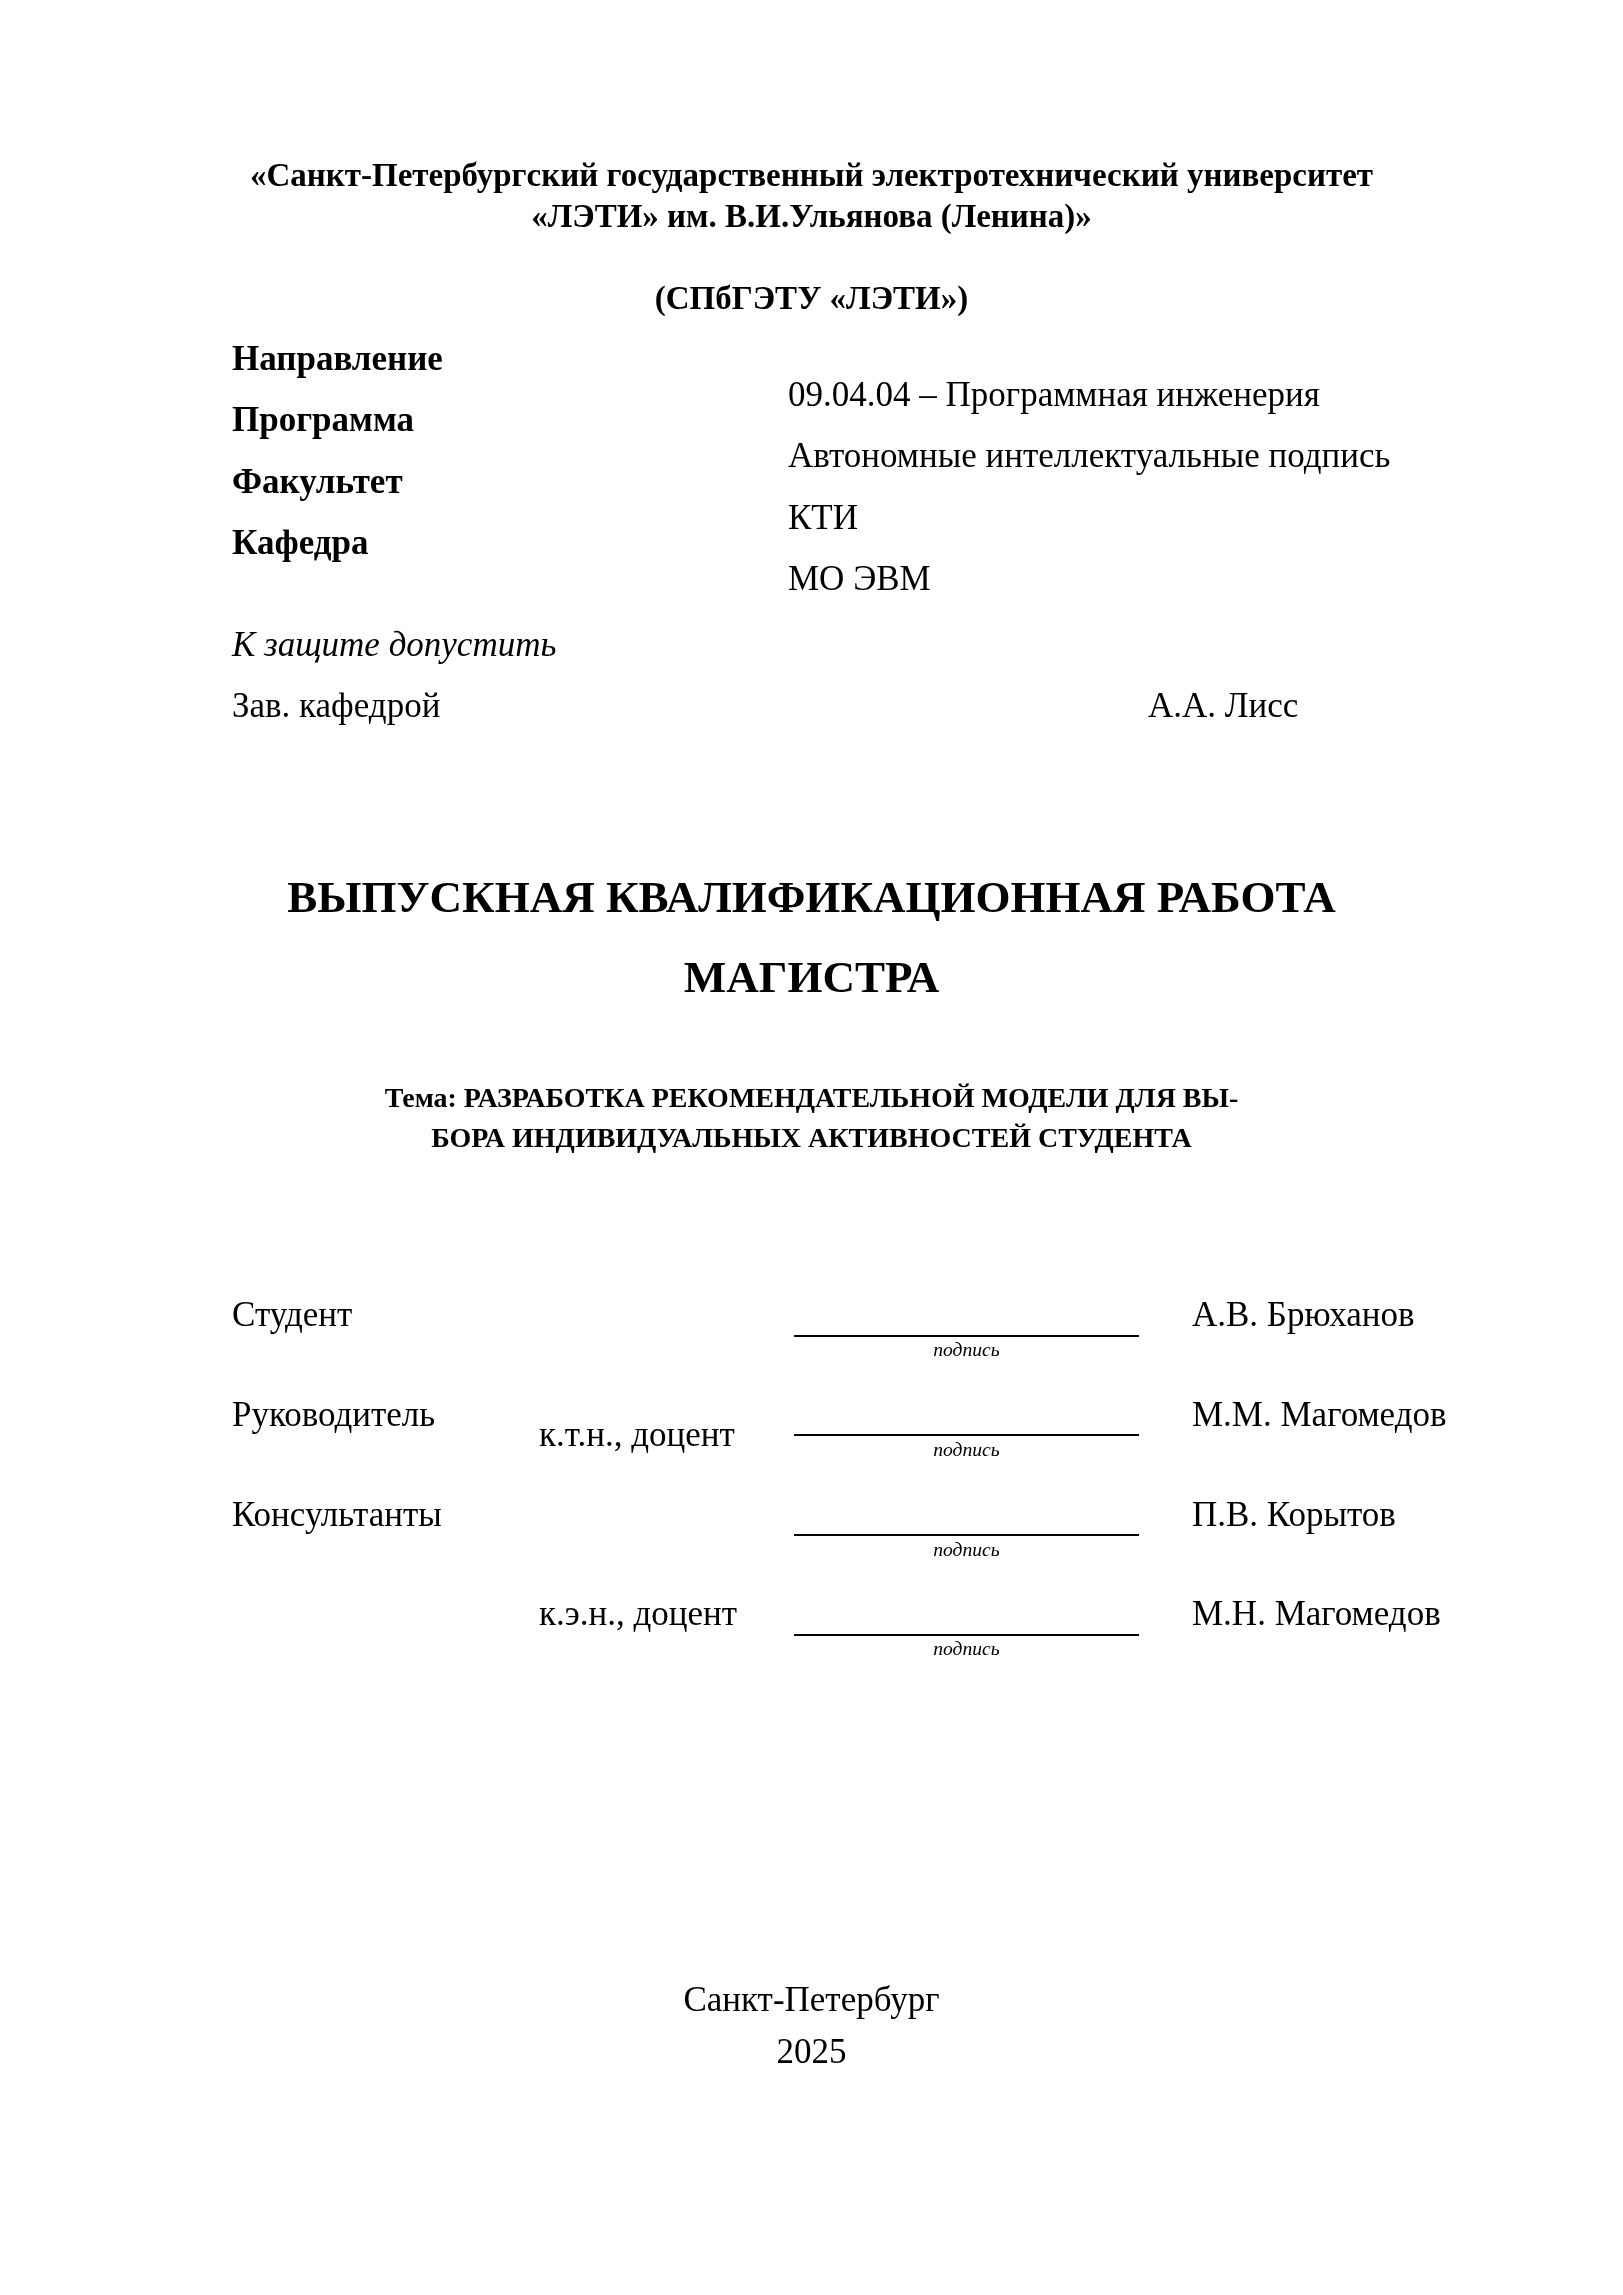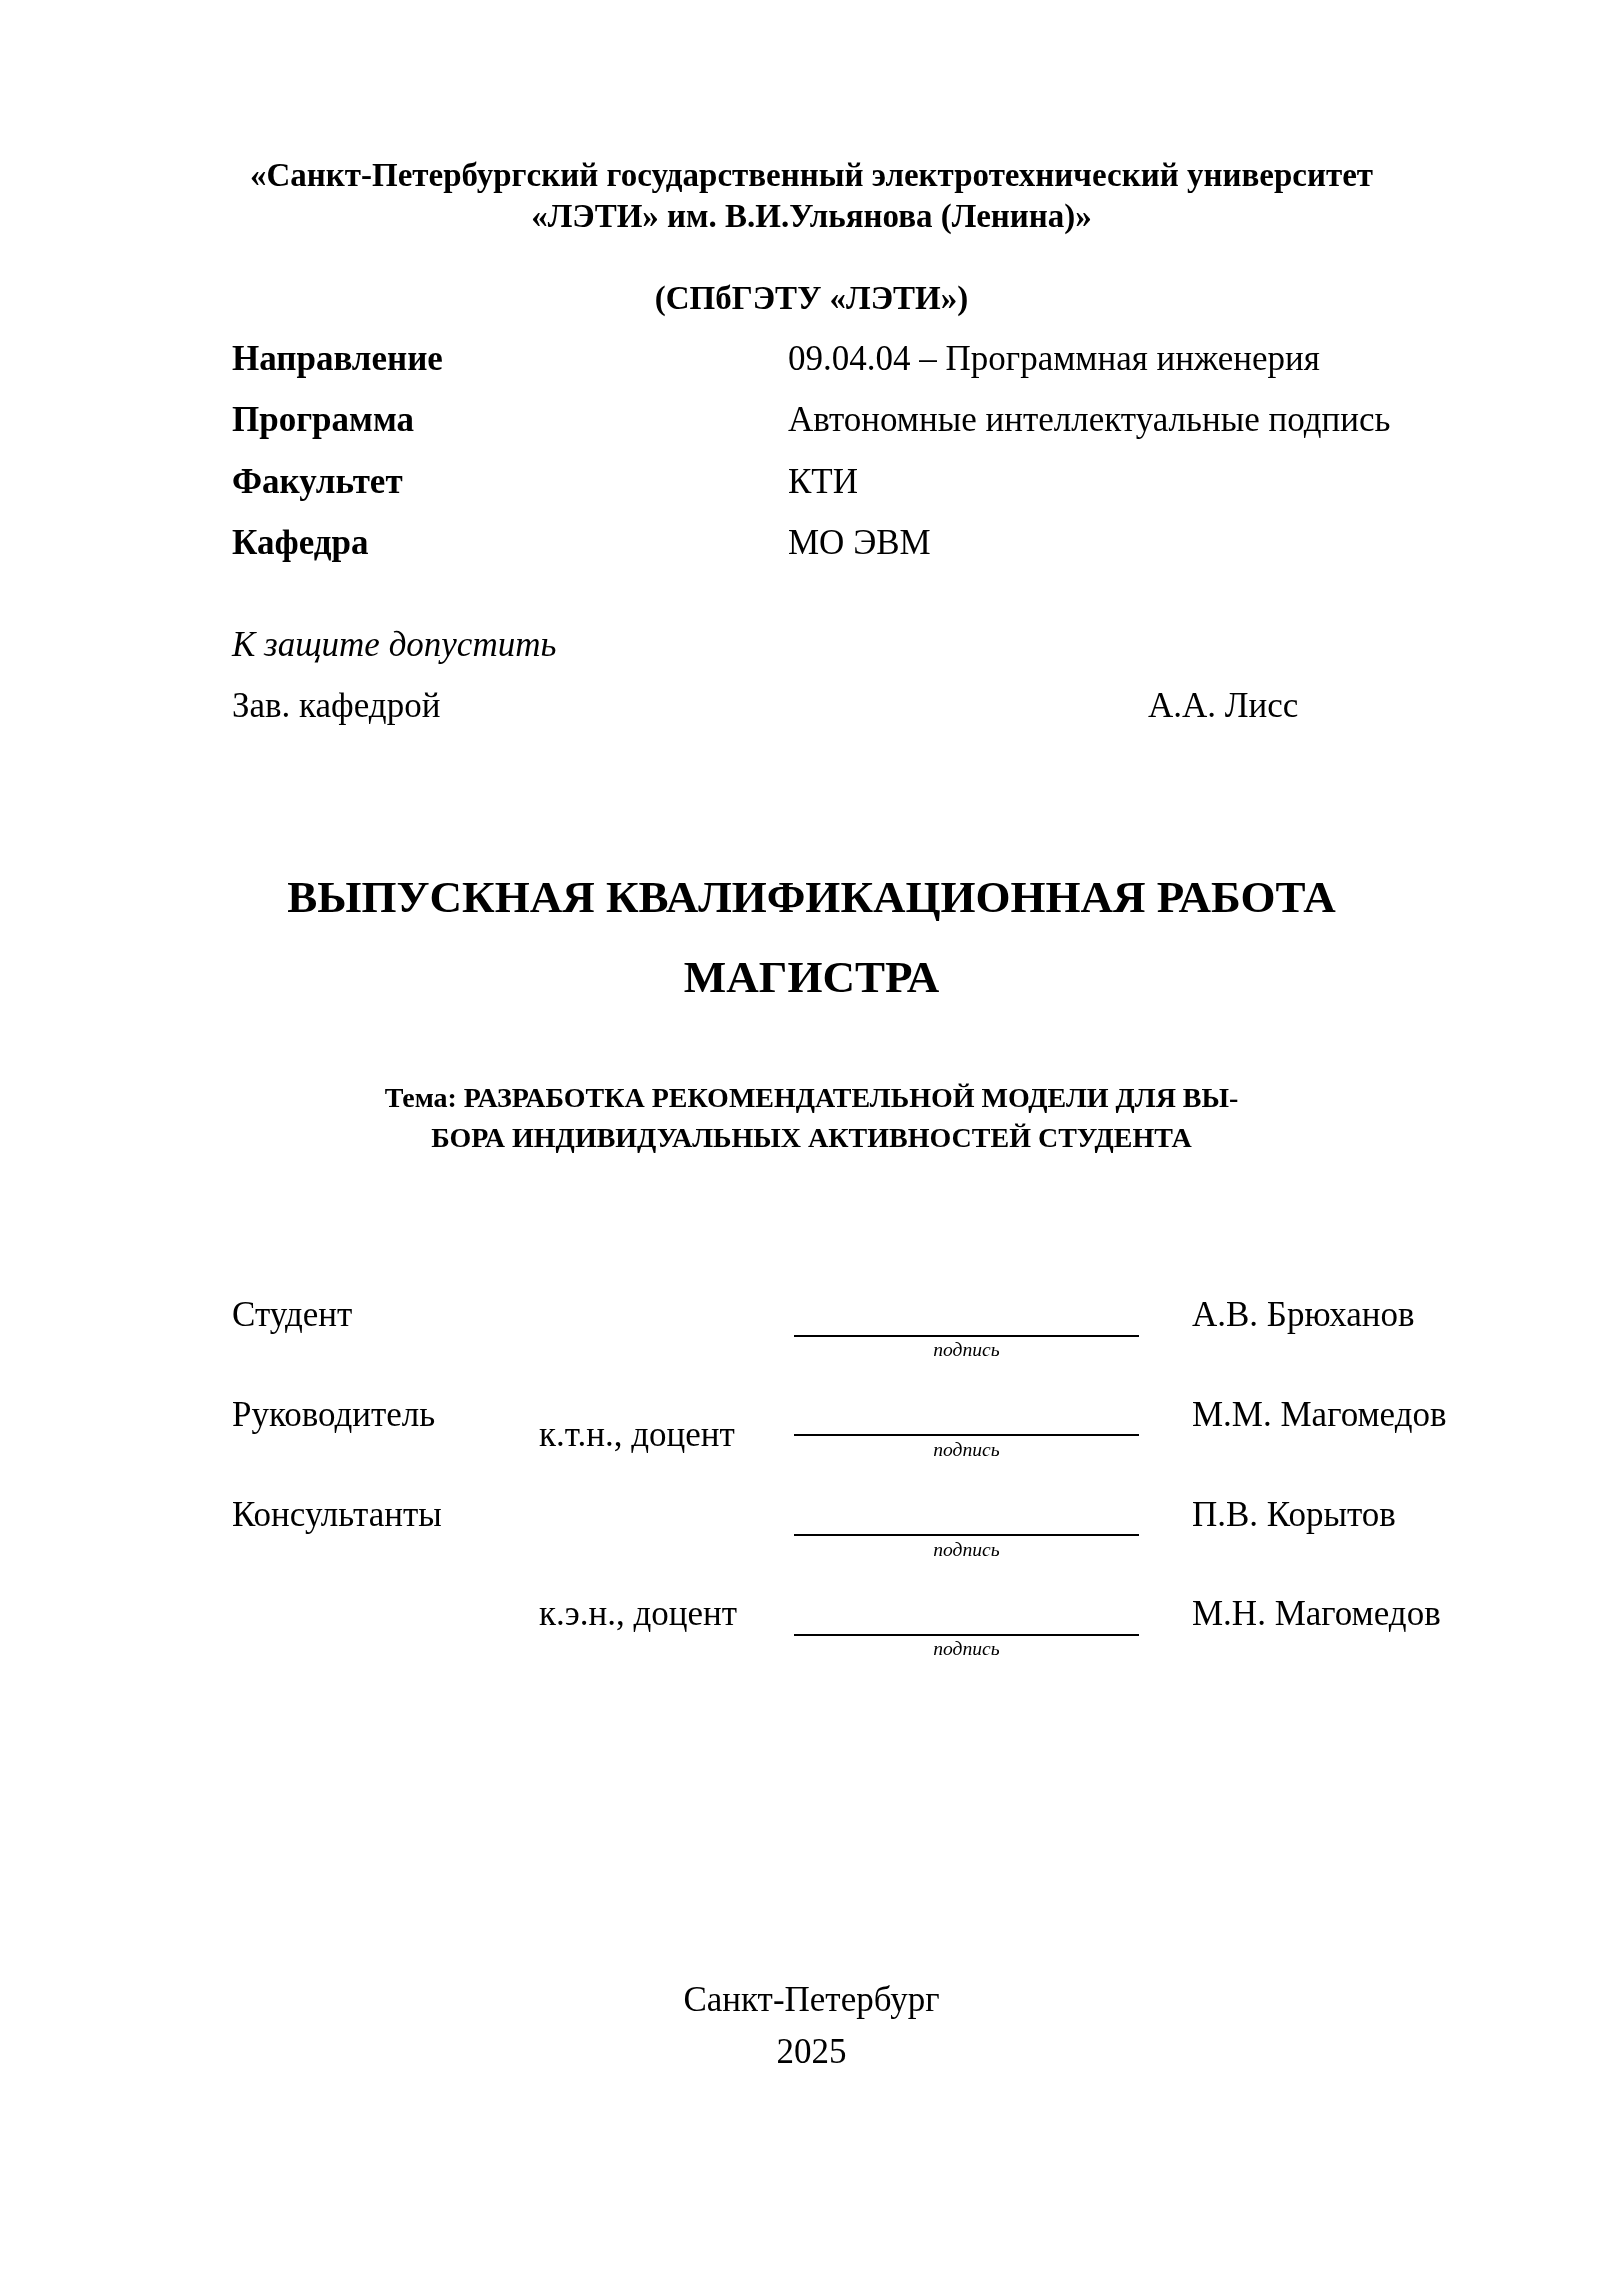--- a/index.html
+++ b/index.html
@@ -4,21 +4,21 @@
   <style>
     html, body { margin: 0; padding: 0; background: #ffffff; }
     body {
       width: 1623px; height: 2295px; position: relative; overflow: hidden;
       font-family: "Liberation Serif", "DejaVu Serif", serif; color: #000;
     }
     .abs { position: absolute; white-space: nowrap; }
     .center { left: 0; width: 1623px; text-align: center; }
     .uni { font-weight: bold; font-size: 33px; line-height: 41px; }
     .info-label { font-weight: bold; font-size: 35px; }
-    .info-value { font-size: 35px; }
+    .info-value { font-size: 35px; margin-top: 36px; }
     .txt44 { font-size: 35px; }
     .italic { font-style: italic; }
     .title { font-weight: bold; font-size: 45px; }
     .theme { font-weight: bold; font-size: 28px; line-height: 44px; }
     .sign-line { position: absolute; height: 0; border-top: 2.4px solid #000; width: 345px; left: 794px; }
     .sign-caption { position: absolute; font-style: italic; font-size: 19.6px; width: 345px; left: 794px; text-align: center; }
   </style>
 </head>
 <body>
 

